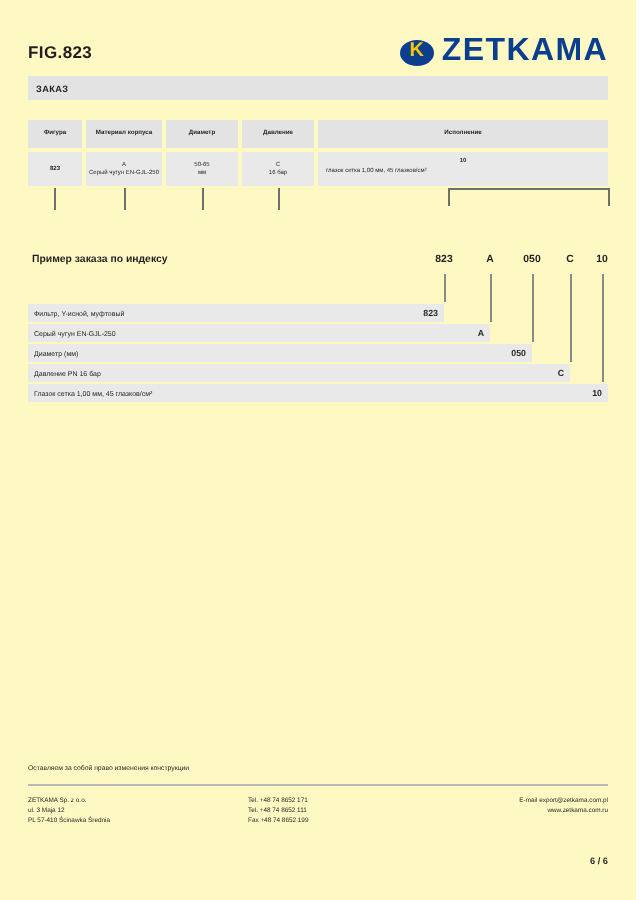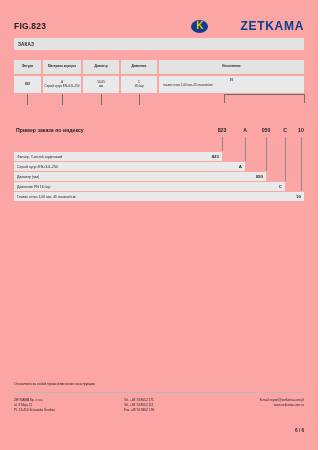--- a/index.html
+++ b/index.html
@@ -13,21 +13,21 @@
     font-family: "Liberation Sans", sans-serif;
     color: #231f20;
     overflow: hidden;
   }
   .page {
     position: relative;
     width: 318px;
     height: 450px;
     box-sizing: border-box;
     padding: 0;
-    background: #fca5a5;
+    background: #fef9c3;
   }
 
   
   .header {
     position: absolute;
     left: 14px;
     top: 14px;
     width: 290px;
     height: 24px;
     display: flex;
@@ -56,24 +56,23 @@
   }
   .logo-k {
     color: #f6c700;
     font-size: 10px;
     font-weight: bold;
     line-height: 1;
     font-family: "Liberation Sans", sans-serif;
   }
   .logo-text {
     color: #0b3e8f;
-    font-size: 12px;
+    font-size: 16px;
     font-weight: bold;
     letter-spacing: 0.7px;
-    margin-left: 28px;
   }
 
   
   .section-bar {
     position: absolute;
     left: 14px;
     top: 38px;
     width: 290px;
     height: 12px;
     background: #e3e3e3;

